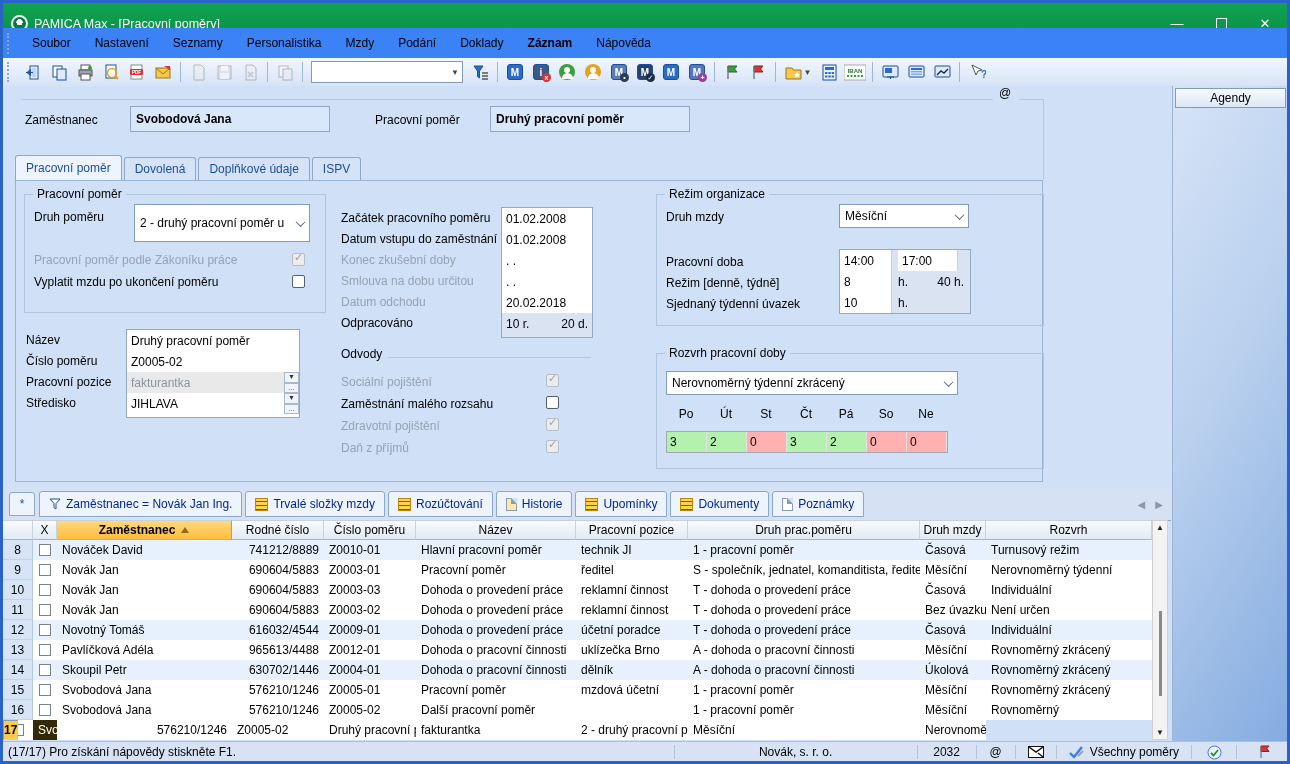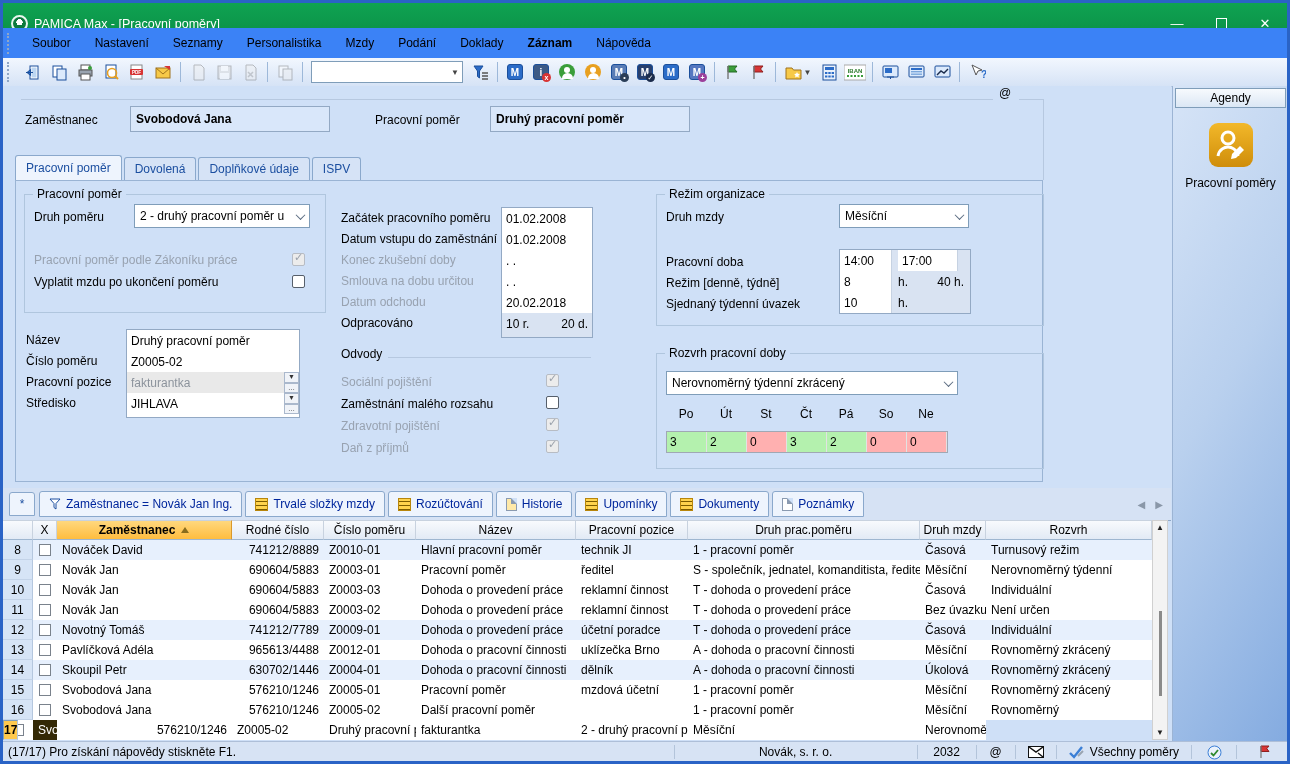--- a/index.html
+++ b/index.html
@@ -339,21 +339,21 @@
         <div class="tab">Doplňkové údaje</div>
         <div class="tab">ISPV</div>
       </div>
 
       <div class="content-panel">
 
         <div class="grp" style="left:8px;top:13px;width:302px;height:119px;">
           <span class="grp-title">Pracovní poměr</span>
         </div>
         <span class="fld-label" style="left:18px;top:29px;">Druh poměru</span>
-        <div class="sel" style="left:118px;top:23px;width:176px;height:24px;">
+        <div class="sel" style="left:118px;top:23px;width:176px;height:38px;">
           <span class="sv">2 - druhý pracovní poměr u</span>
           <span class="chev">
               <i></i>
             </span>
         </div>
         <span class="fld-label g" style="left:18px;top:72px;">Pracovní poměr podle Zákoníku práce</span>
         <span class="cb discb checked" style="left:276px;top:72px;"></span>
         <span class="fld-label" style="left:18px;top:94px;">Vyplatit mzdu po ukončení poměru</span>
         <span class="cb" style="left:276px;top:94px;"></span>
 
@@ -599,21 +599,21 @@
           <div class="td">T - dohoda o provedení práce</div>
           <div class="td">Bez úvazku</div>
           <div class="td">Není určen</div>
         </div>
         <div class="tgrid trow blue">
           <div class="td num">12</div>
           <div class="td cbcell">
               <span class="rowcb"></span>
             </div>
           <div class="td">Novotný Tomáš</div>
-          <div class="td ralign">741212/7789</div>
+          <div class="td ralign">616032/4544</div>
           <div class="td">Z0009-01</div>
           <div class="td">Dohoda o provedení práce</div>
           <div class="td">účetní poradce</div>
           <div class="td">T - dohoda o provedení práce</div>
           <div class="td">Časová</div>
           <div class="td">Individuální</div>
         </div>
         <div class="tgrid trow white">
           <div class="td num">13</div>
           <div class="td cbcell">
@@ -688,35 +688,20 @@
 
       <div class="vscroll">
         <span class="arr" style="top:2px;">▲</span>
         <span class="thumb"></span>
         <span class="arr" style="bottom:2px;">▼</span>
       </div>
     </div>
 
     <div class="right-panel">
       <div class="agendy-hdr">Agendy</div>
-      <div class="agenda-item">
-        <svg width="46" height="46" viewBox="0 0 46 46">
-          <defs>
-              <linearGradient id="og" x1="0" y1="0" x2="0" y2="1">
-                <stop offset="0" stop-color="#f2b82a"></stop>
-                <stop offset="1" stop-color="#cf8d0a"></stop>
-              </linearGradient>
-            </defs>
-          <rect x="1" y="1" width="44" height="44" rx="9" fill="url(#og)"></rect>
-          <circle cx="20" cy="16" r="6" fill="none" stroke="#fff" stroke-width="3"></circle>
-          <path d="M10 34c1-7 7-9 10-9s9 2 10 9" fill="none" stroke="#fff" stroke-width="3"></path>
-          <path d="M24 32l8-8 4 4-8 8-5 1z" fill="#fff"></path>
-        </svg>
-        <span>Pracovní poměry</span>
-      </div>
     </div>
   </div>
 
   <div class="statusbar">
     <div class="sb-left">(17/17) Pro získání nápovědy stiskněte F1.</div>
     <span class="sb-sep"></span>
     <div class="sb-sec" style="width:230px;">Novák, s. r. o.</div>
     <span class="sb-sep"></span>
     <div class="sb-sec" style="width:46px;">2032</div>
     <span class="sb-sep"></span>

